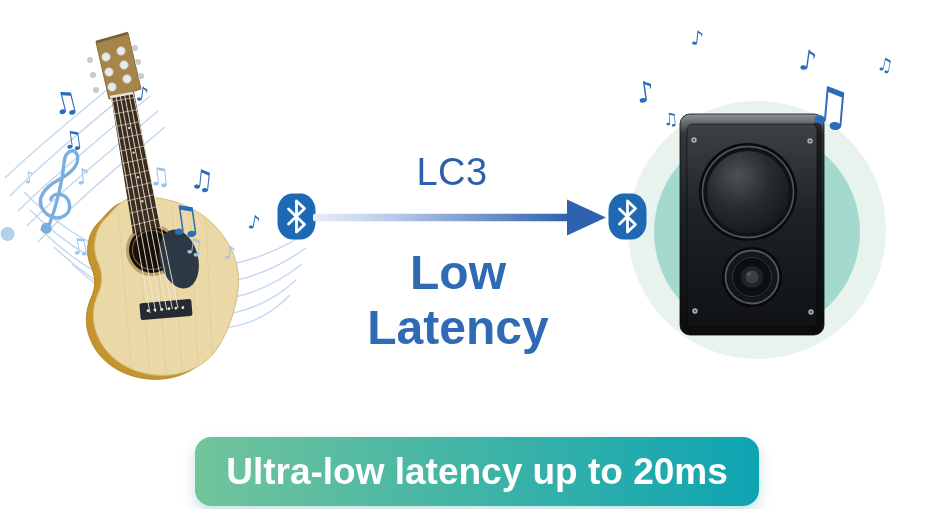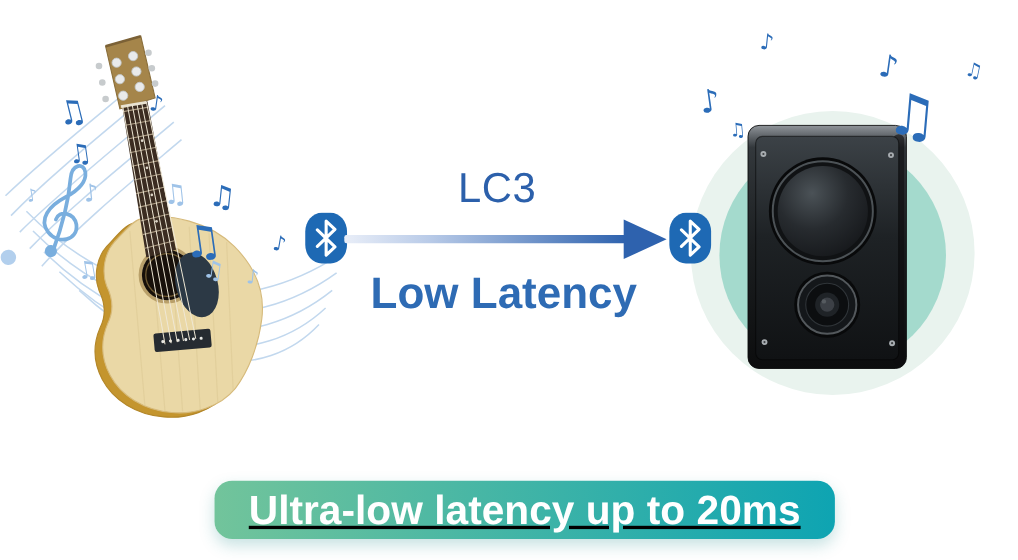--- a/index.html
+++ b/index.html
@@ -25,30 +25,30 @@
   
   .arrow{position:absolute;left:309px;top:195px;width:300px;height:45px;}
   
   .codec-label{
     position:absolute;left:322px;top:151px;width:260px;
     text-align:center;font-size:38px;font-weight:normal;
     color:var(--label-blue);letter-spacing:.5px;
   }
   .latency-label{
     position:absolute;left:328px;top:245px;width:260px;
-    text-align:center;font-size:40px;font-weight:bold;
+    text-align:center;font-size:48px;font-weight:bold;
     color:var(--latency-blue);
   }
   
   .banner{
-    position:absolute;left:195px;top:437px;width:564px;height:53px;
+    position:absolute;left:195px;top:437px;width:564px;height:69px;
     border-radius:16px;
     background:linear-gradient(90deg,var(--banner-start),var(--banner-end));
     box-shadow:0 6px 14px rgba(30,140,140,.25);
-    display:flex;align-items:center;justify-content:center;text-decoration:underline;
+    display:flex;align-items:center;justify-content:center;
   }
   .banner span{
     color:var(--banner-text);font-size:37px;font-weight:bold;white-space:nowrap;
   }
 </style>
 </head>
 <body>
 
 <div class="stage">
 

